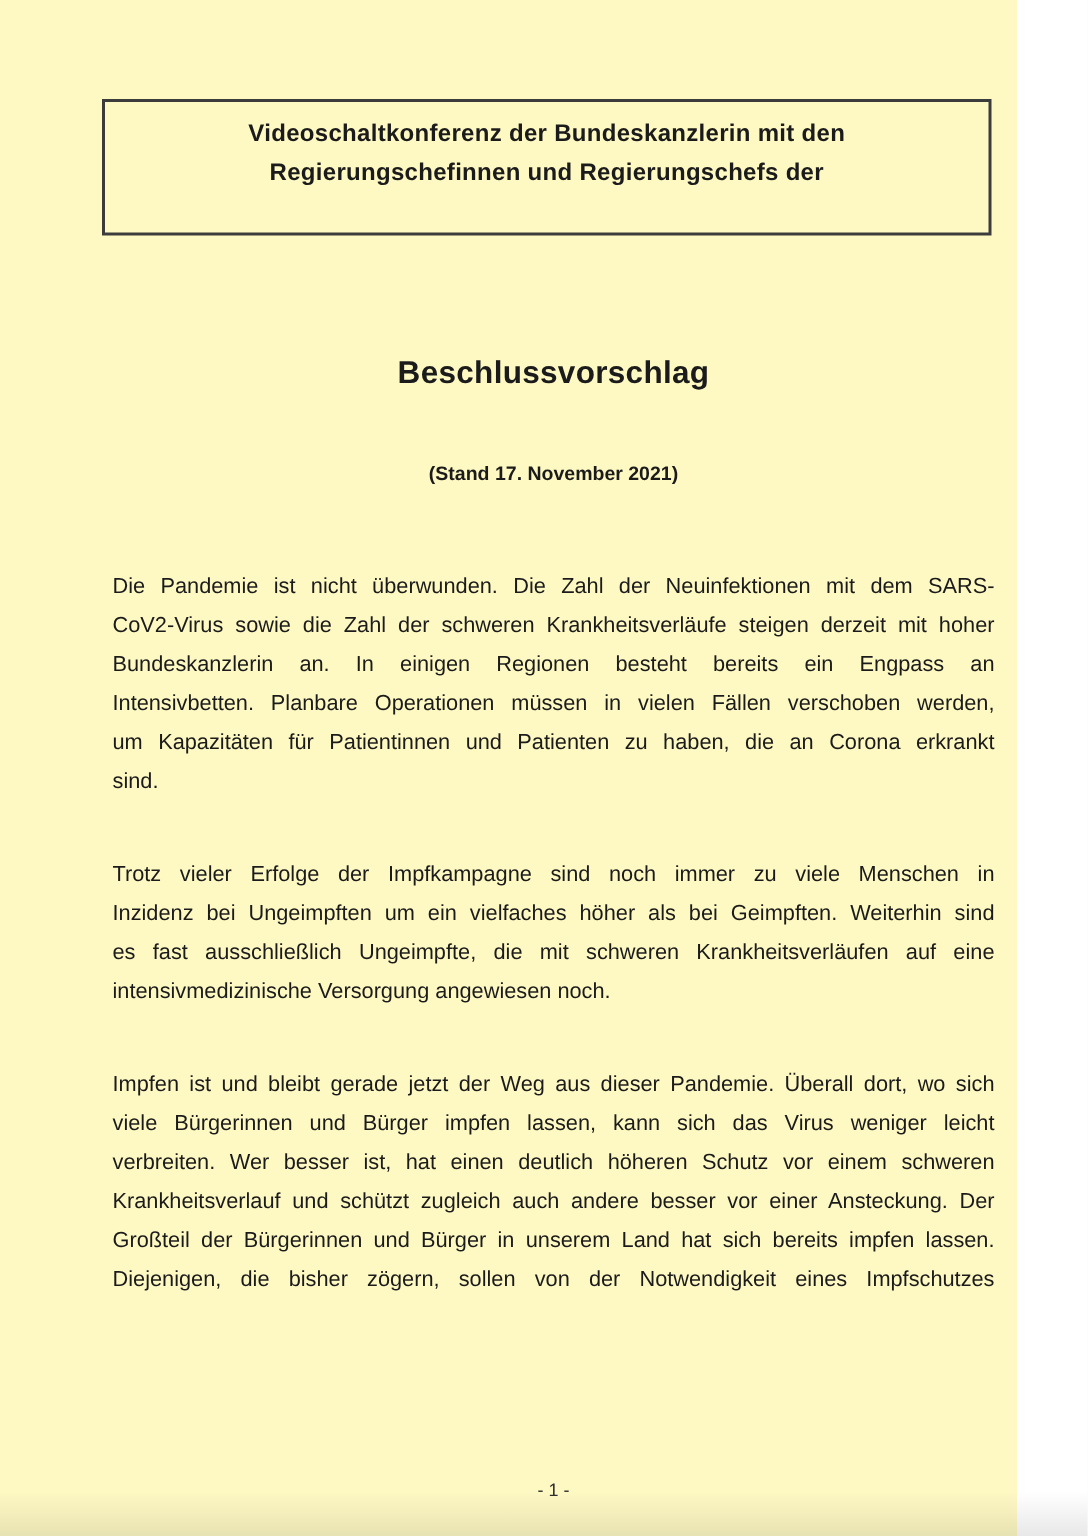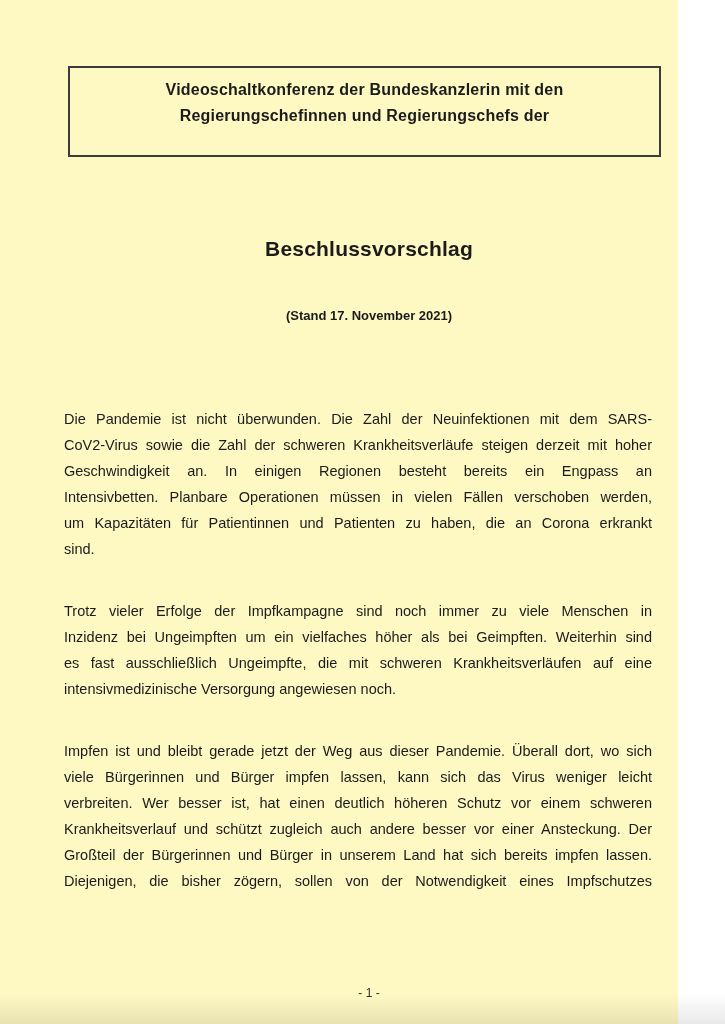--- a/index.html
+++ b/index.html
@@ -57,24 +57,23 @@
     top: 278px;
     width: 588px;
     text-align: center;
     font-size: 13px;
     font-weight: bold;
     margin-top: 30px;
   }
   
   .body-text {
     position: absolute;
-    left: 64px;
+    left: 75px;
     top: 378px;
     width: 588px;
-    margin-top: 28px;
   }
   .para {
     margin: 0 0 36px 0;
   }
   .para div {
     font-size: 14.5px;
     line-height: 26px;
     color: #1b1b1b;
   }
   .jl {                      
@@ -116,21 +115,21 @@
   </div>
 
   <div class="doc-title">Beschlussvorschlag</div>
   <div class="doc-subtitle">(Stand 17. November 2021)</div>
 
   <div class="body-text">
 
     <div class="para">
       <div class="jl">Die Pandemie ist nicht überwunden. Die Zahl der Neuinfektionen mit dem SARS-</div>
       <div class="jl">CoV2-Virus sowie die Zahl der schweren Krankheitsverläufe steigen derzeit mit hoher</div>
-      <div class="jl">Geschwindigkeit an. In einigen Regionen besteht bereits ein Engpass an</div>
+      <div class="jl">Bundeskanzlerin an. In einigen Regionen besteht bereits ein Engpass an</div>
       <div class="jl">Intensivbetten. Planbare Operationen müssen in vielen Fällen verschoben werden,</div>
       <div class="jl">um Kapazitäten für Patientinnen und Patienten zu haben, die an Corona erkrankt</div>
       <div class="ll">sind.</div>
     </div>
 
     <div class="para">
       <div class="jl">Trotz vieler Erfolge der Impfkampagne sind noch immer zu viele Menschen in</div>
       <div class="jl">Inzidenz bei Ungeimpften um ein vielfaches höher als bei Geimpften. Weiterhin sind</div>
       <div class="jl">es fast ausschließlich Ungeimpfte, die mit schweren Krankheitsverläufen auf eine</div>
       <div class="ll">intensivmedizinische Versorgung angewiesen noch.</div>

